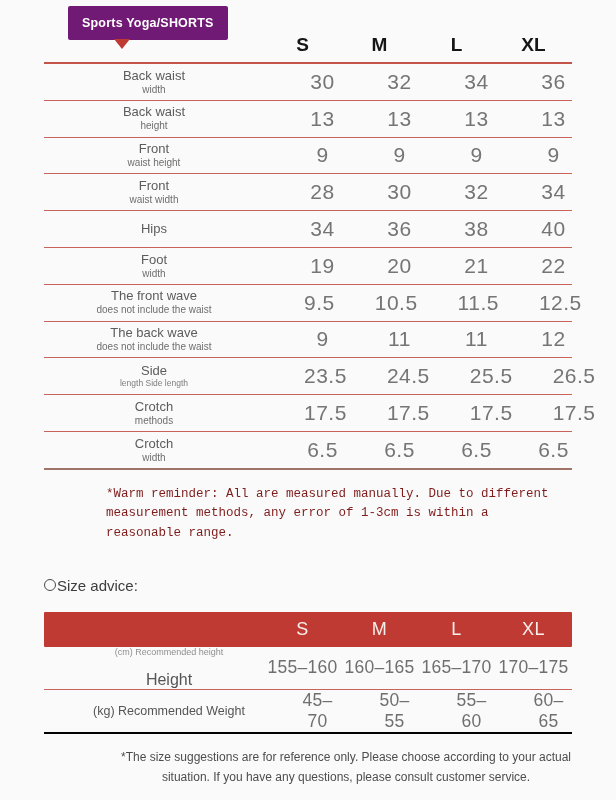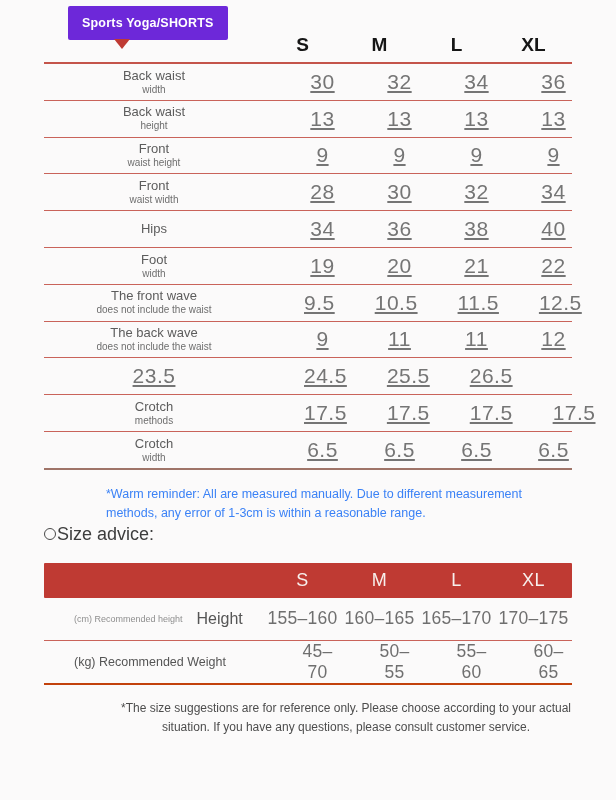--- a/index.html
+++ b/index.html
@@ -8,21 +8,21 @@
     background:#fbfafa;
     font-family:"Liberation Sans", sans-serif;
   }
   .page { position:relative; width:616px; height:800px; }
   .content { margin:0 44px; width:528px; }
 
   
   .table-header { position:relative; height:62px; }
   .badge {
     position:absolute; left:24px; top:6px;
-    background:#6d28d9; color:#ffffff;
+    background:#701a75; color:#ffffff;
     font-size:12.5px; font-weight:700; letter-spacing:.2px;
     padding:10px 14px; border-radius:2px; white-space:nowrap;
   }
   .badge-arrow {
     position:absolute; left:46px; bottom:-9px; width:0; height:0;
     border-left:8px solid transparent; border-right:8px solid transparent;
     border-top:10px solid #bf3a33;
   }
   .cols-grid { display:grid; grid-template-columns:220px repeat(4,1fr); }
   .head-row { position:absolute; left:0; right:0; bottom:6px; }
@@ -34,47 +34,47 @@
     display:grid; grid-template-columns:220px repeat(4,1fr);
     align-items:center; height:35.8px;
     border-bottom:1px solid #c9635a;
     gap:40px;
   }
   .m-row:last-child { border-bottom:2px solid #9f7468; }
   .m-label { text-align:center; color:#5c5c5c; line-height:1.15; }
   .m-label .l1 { font-size:13px; }
   .m-label .l2 { font-size:10px; color:#6e6e6e; }
   .m-label .l2.tiny { font-size:8.5px; color:#7d7d7d; }
-  .m-val { text-align:center; font-size:21px; color:#757575; letter-spacing:.5px;text-decoration:underline; }
+  .m-val { text-align:center; font-size:21px; color:#757575; letter-spacing:.5px; }
 
   
   .warm-note {
-    margin:15px 10px 0 62px; font-size:12.5px; color:#3b82f6; line-height:1.55;
+    margin:15px 10px 0 62px; font-size:12.5px; color:#7f1d1d; line-height:1.55;font-family:Liberation Mono, monospace;
   }
 
   
   .advice-heading {
-    display:flex; align-items:center;
-    font-size:18px; color:#3d3d3d;
+    margin-top:34px; display:flex; align-items:center;
+    font-size:15px; color:#3d3d3d;
   }
   .circle-icon {
     width:10px; height:10px; border:1.5px solid #4a4a4a; border-radius:50%;
     display:inline-block; margin-right:1px;
   }
   .advice-table { margin-top:18px; }
   .advice-bar {
     height:35px; background:#bf3a33; align-items:center; border-radius:1px;
   }
   .bar-cell { text-align:center; font-size:18px; font-weight:400; color:#f7efec; letter-spacing:.5px; }
   .a-row {
     display:grid; grid-template-columns:220px repeat(4,1fr);
     align-items:center; height:42px; border-bottom:1px solid #c9635a;
   }
-  .a-row:last-child { border-bottom:2px solid #c2410c;gap:30px; }
-  .a-label { padding-left:30px; display:flex; align-items:center; gap:14px; }
+  .a-row:last-child { border-bottom:2px solid #000000;gap:30px; }
+  .a-label { padding-left:30px; display:flex; align-items:center; gap:14px;flex-direction:column; }
   .prefix { font-size:9px; color:#8f8f8f; white-space:nowrap; }
   .alabel-lg { font-size:16px; color:#555555; }
   .alabel-md { font-size:12.5px; color:#555555; }
   .a-val { text-align:center; font-size:17.5px; color:#6f6f6f; letter-spacing:.3px; }
 
   .advice-note {
     width:452px; margin:14px 0 0 auto; text-align:center;
     font-size:12px; color:#4d4d4d; line-height:1.65;
   }
 </style>
@@ -172,20 +172,24 @@
           <div class="m-label">
             <div class="l1">The back wave</div>
             <div class="l2">does not include the waist</div>
           </div>
           <div class="m-val">9</div>
           <div class="m-val">11</div>
           <div class="m-val">11</div>
           <div class="m-val">12</div>
         </div>
         <div class="m-row">
+          <div class="m-label">
+            <div class="l1">Side</div>
+            <div class="l2 tiny">length Side length</div>
+          </div>
           <div class="m-val">23.5</div>
           <div class="m-val">24.5</div>
           <div class="m-val">25.5</div>
           <div class="m-val">26.5</div>
         </div>
         <div class="m-row">
           <div class="m-label">
             <div class="l1">Crotch</div>
             <div class="l2">methods</div>
           </div>

